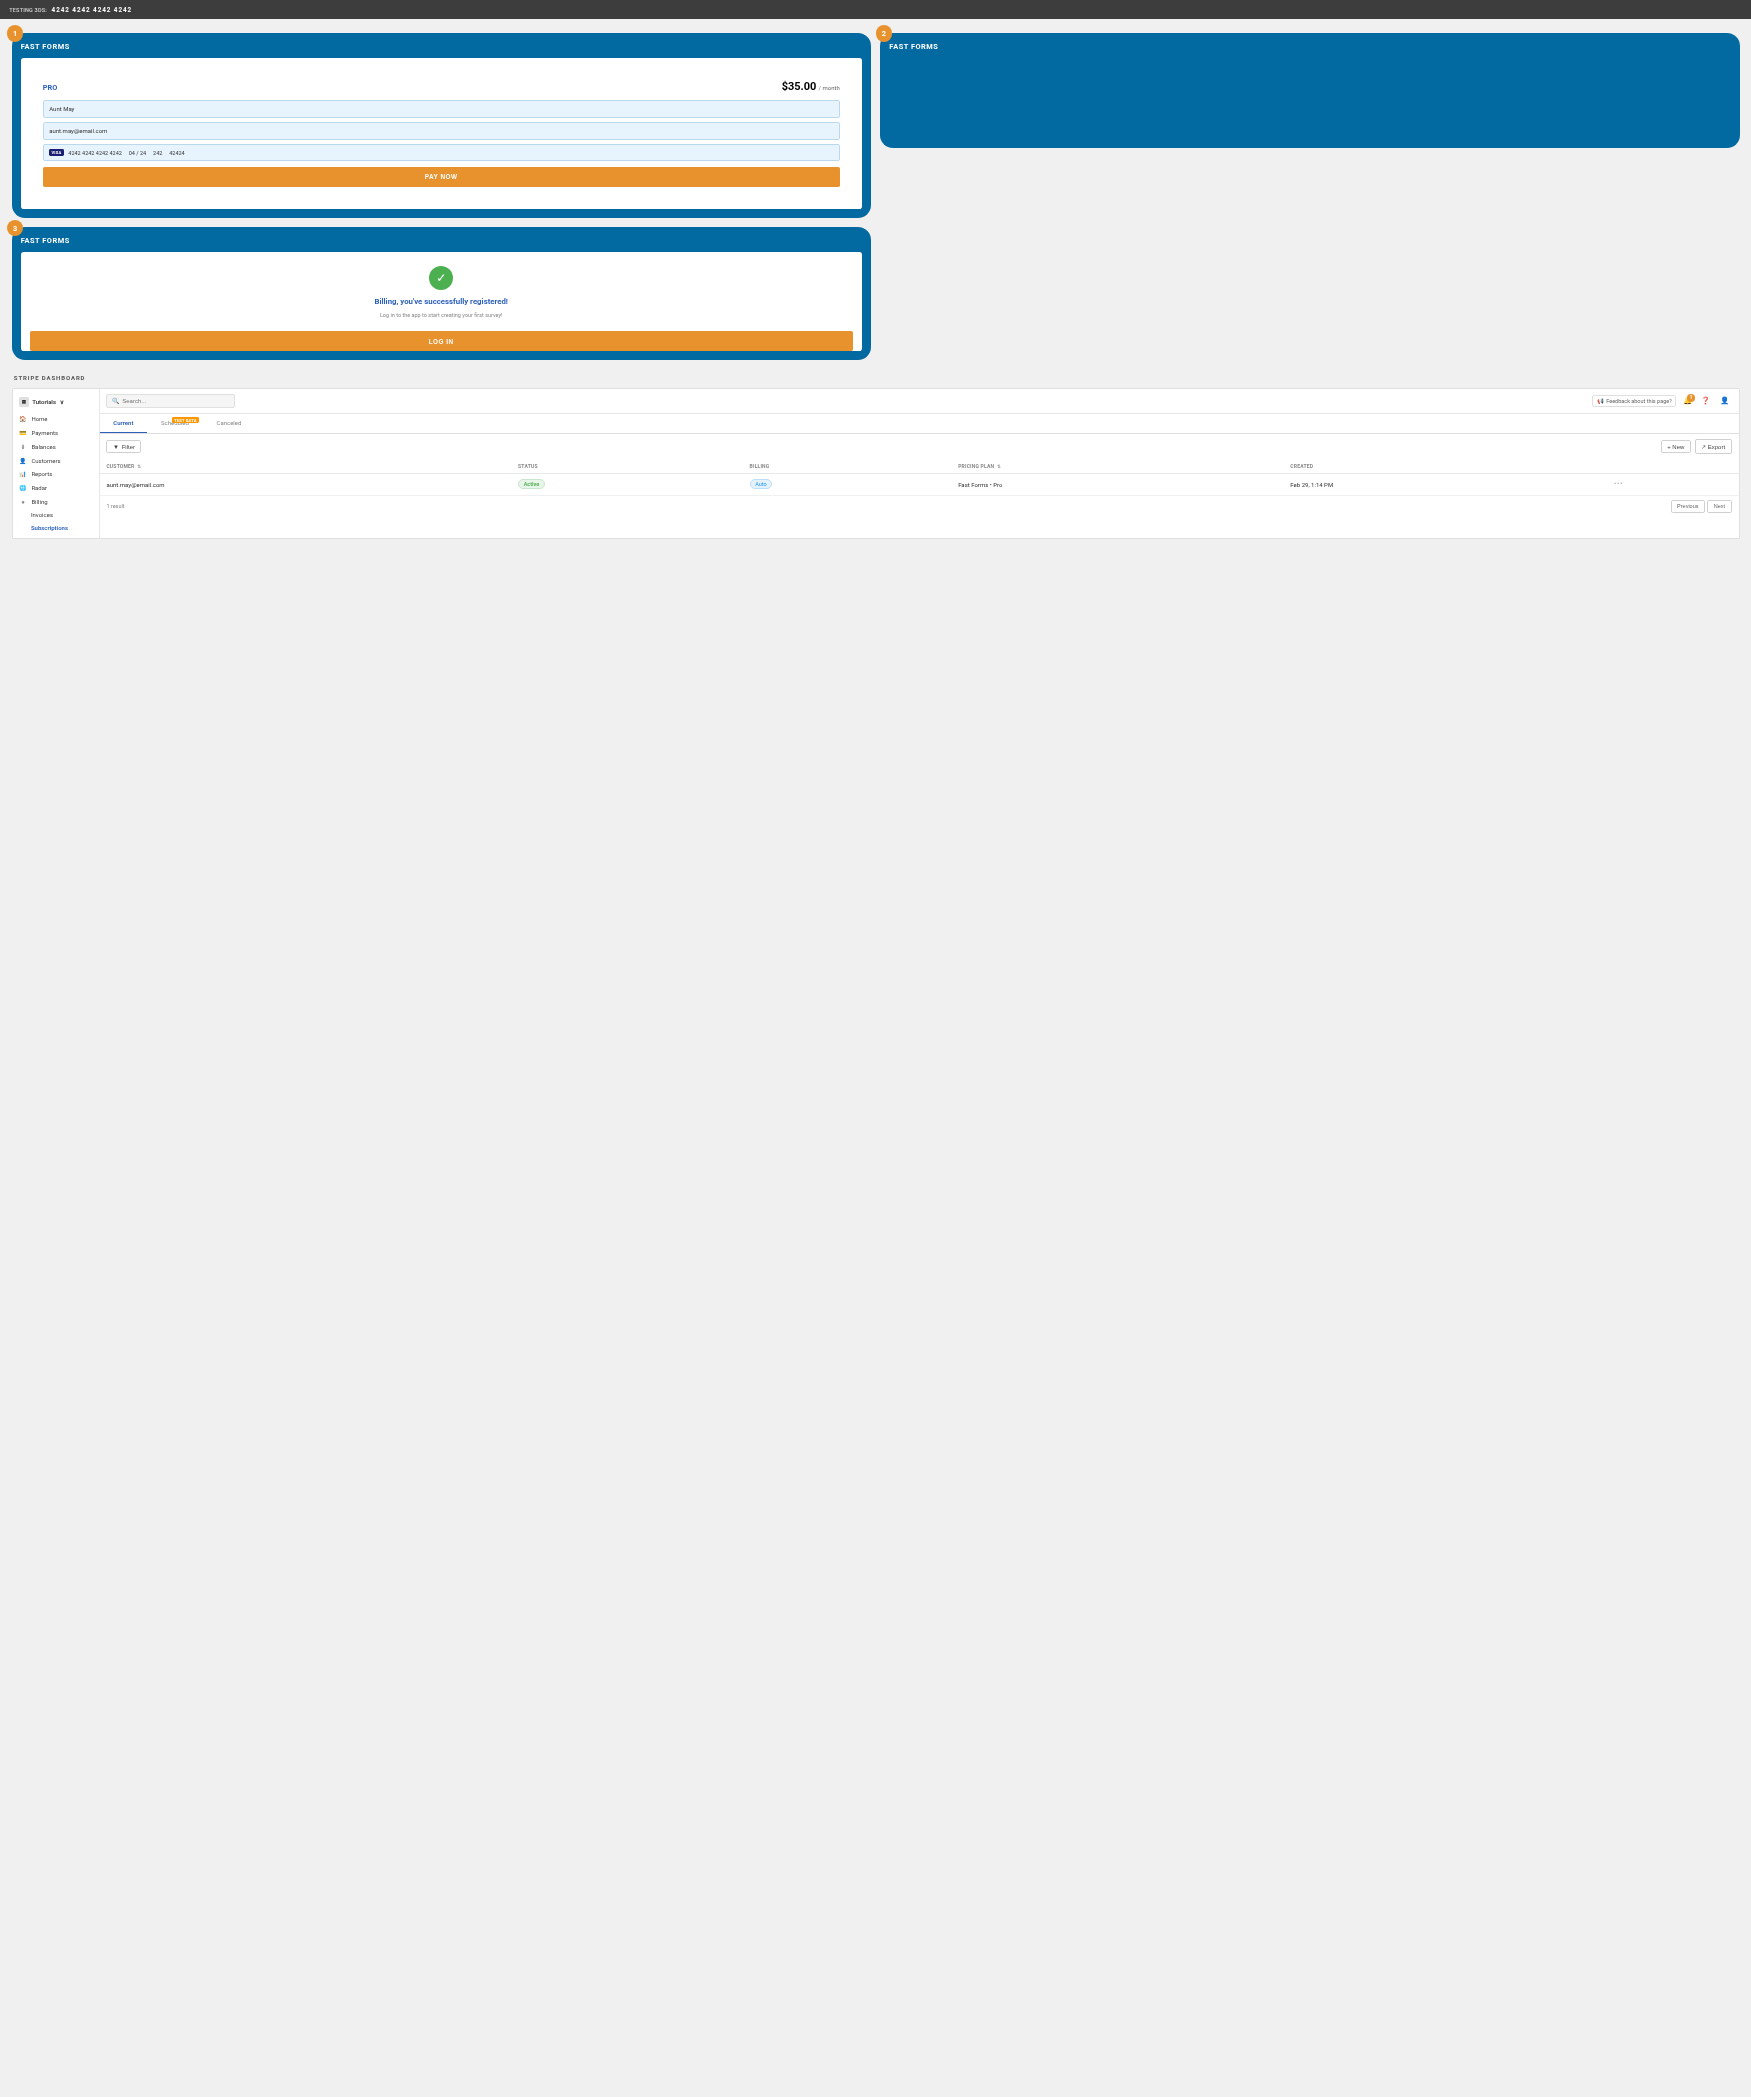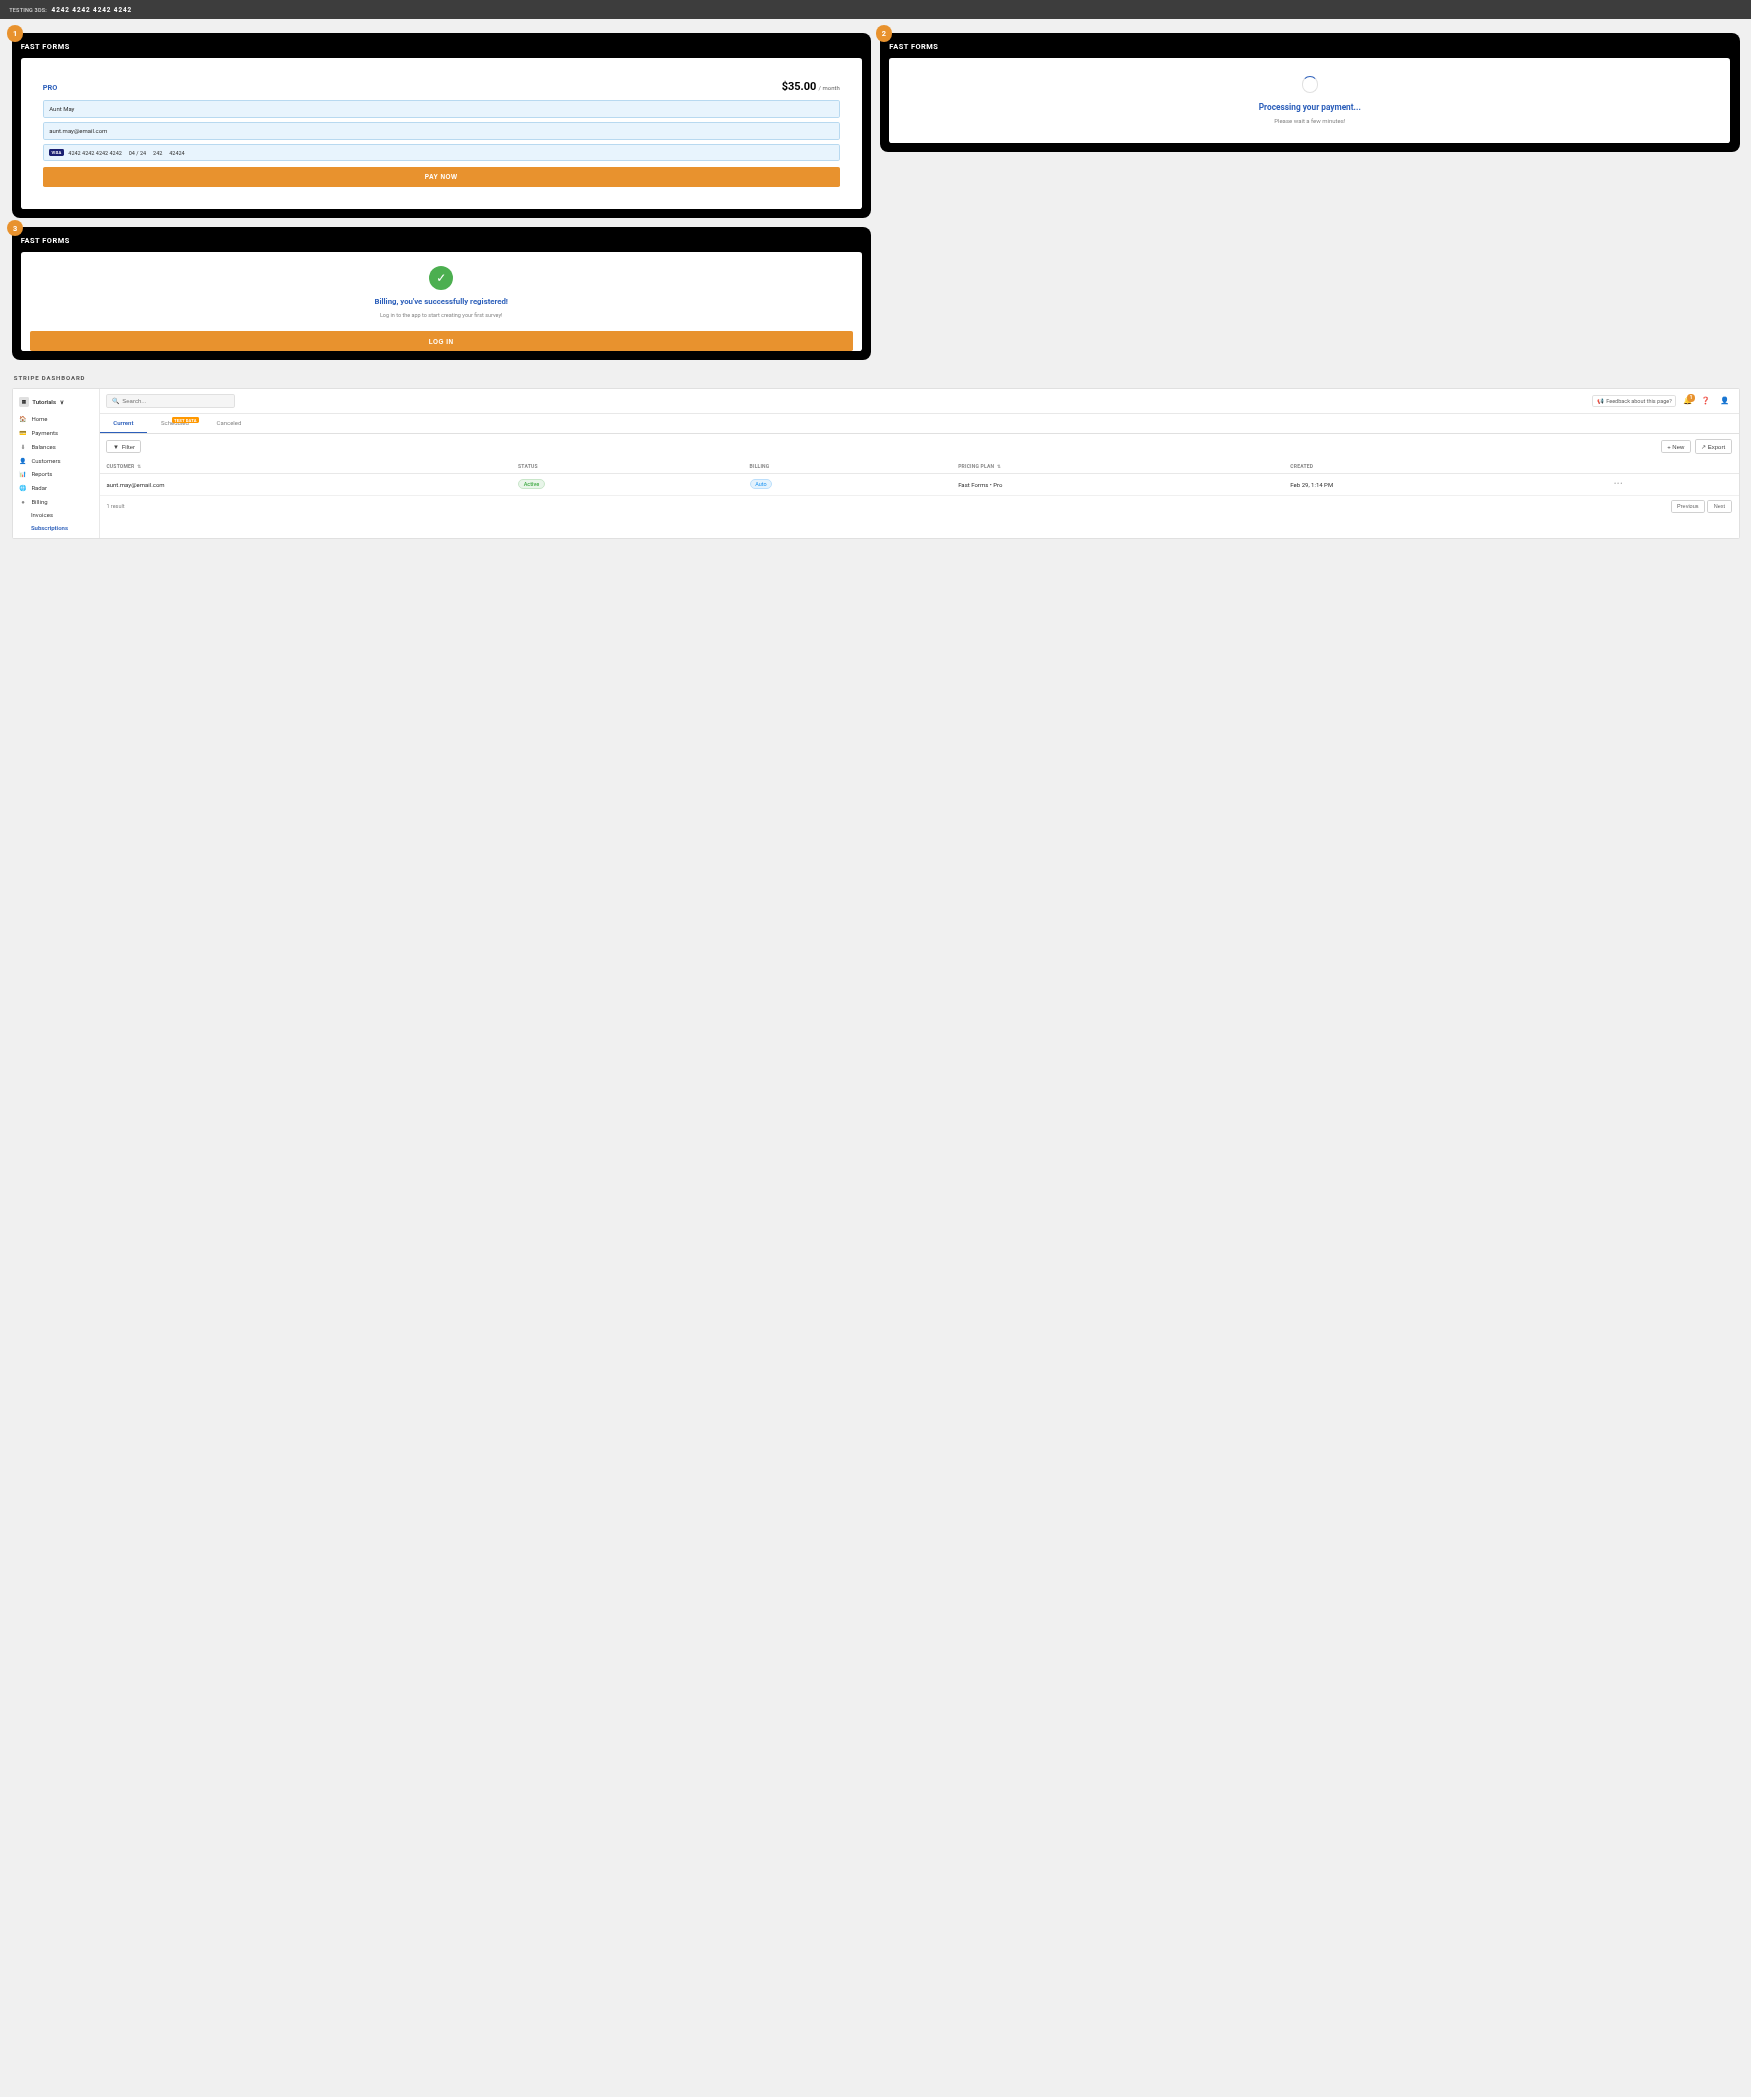--- a/index.html
+++ b/index.html
@@ -60,22 +60,22 @@
       display: flex;
       align-items: center;
       justify-content: center;
       font-weight: 700;
       font-size: 7.4px;
       z-index: 10;
     }
 
     
     .fast-forms-card {
-      background: #000000;
-      border-radius: 8px;
+      background: #0369a1;
+      border-radius: 13px;
       padding: 9.2px;
       min-height: 115px;
     }
 
     .fast-forms-title {
       color: white;
       font-size: 7.4px;
       font-weight: 700;
       letter-spacing: 0.5px;
       text-transform: uppercase;
@@ -638,25 +638,20 @@
           </div>
           <button class="pay-button">PAY NOW</button>
         </div>
       </div>
     </div>
 
     <div class="step-wrapper">
       <div class="step-number">2</div>
       <div class="fast-forms-card">
         <div class="fast-forms-title">FAST FORMS</div>
-        <div class="processing-box">
-          <div class="spinner"></div>
-          <div class="processing-title">Processing your payment...</div>
-          <div class="processing-subtitle">Please wait a few minutes!</div>
-        </div>
       </div>
     </div>
   </div>
 
   <div class="step-row-bottom">
 
     <div class="step-wrapper">
       <div class="step-number">3</div>
       <div class="fast-forms-card">
         <div class="fast-forms-title">FAST FORMS</div>

